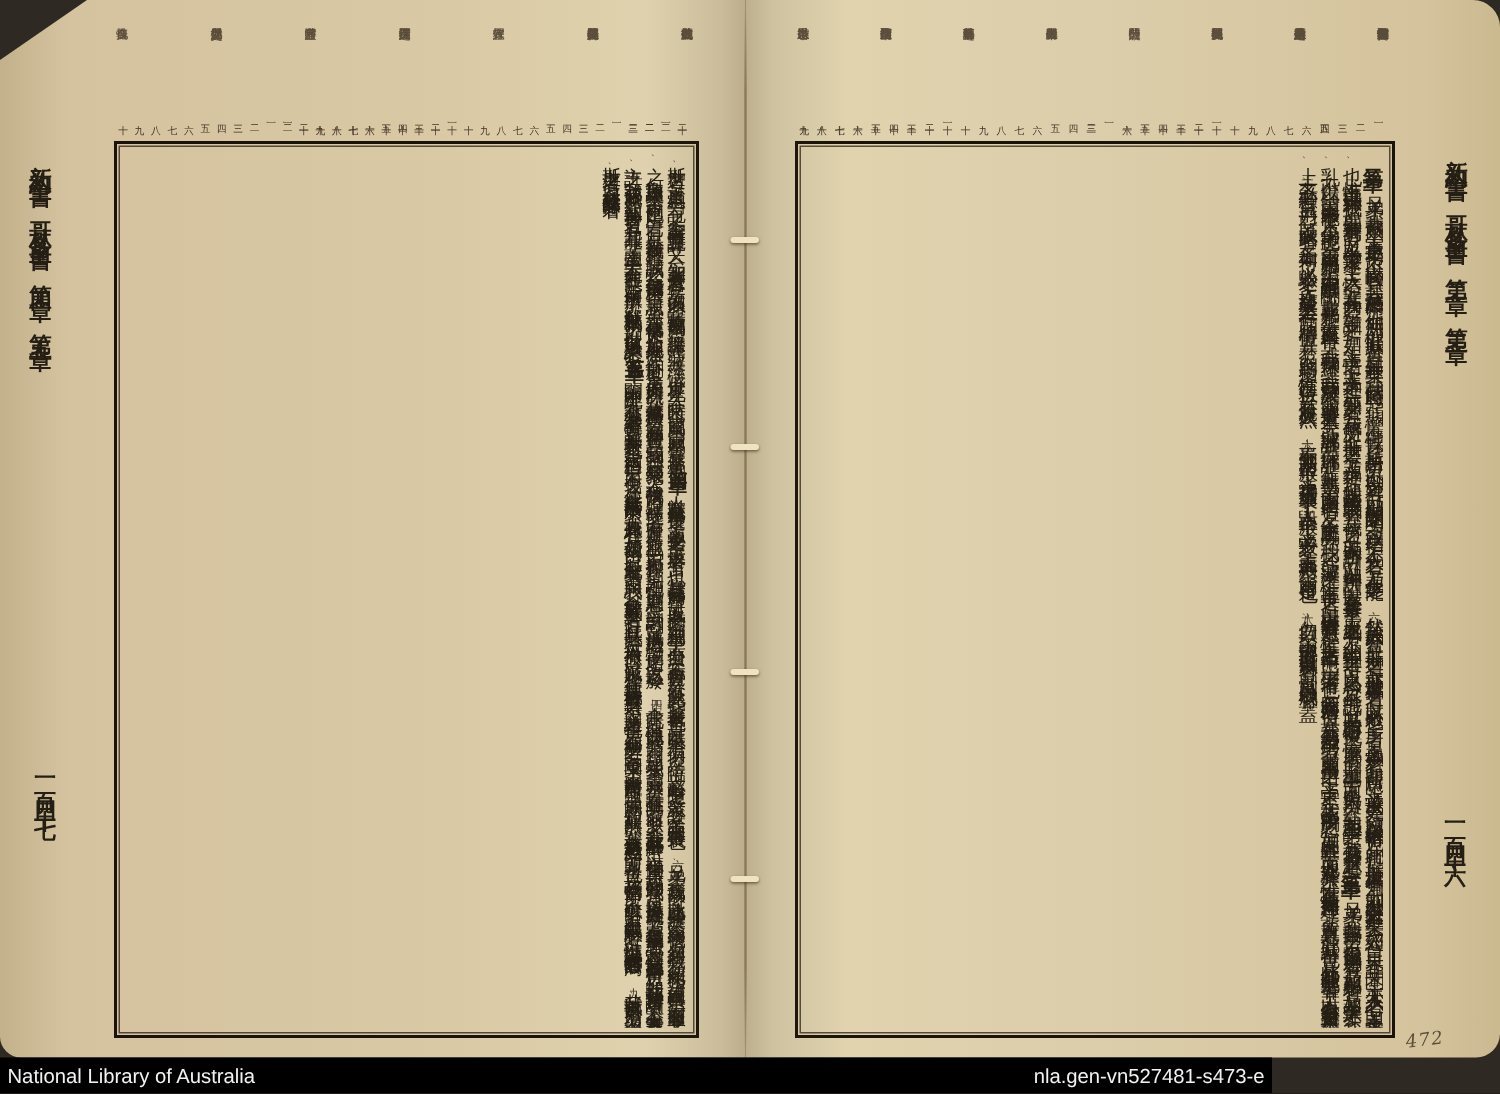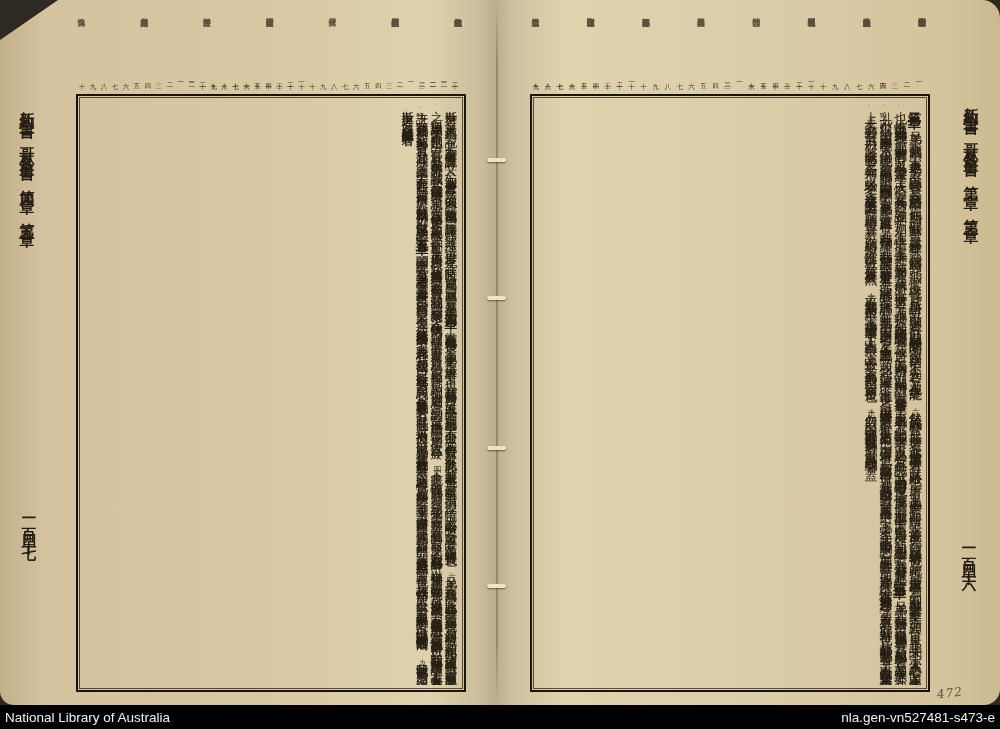--- a/index.html
+++ b/index.html
@@ -44,21 +44,21 @@
   .note{writing-mode:vertical-rl;text-orientation:upright;font-size:8px;line-height:9.5px;
     letter-spacing:0;color:#46392a;opacity:.85;height:62px;}
   .ruler{position:absolute;top:78px;height:15px;display:flex;flex-direction:row-reverse;
     justify-content:space-between;}
   .page-right .ruler{left:35px;width:390px;}
   .page-left  .ruler{left:78px;width:380px;}
   .ruler span{writing-mode:vertical-rl;text-orientation:upright;font-size:6.5px;line-height:7px;
     letter-spacing:0;color:#3f3526;}
   .hand{position:absolute;left:440px;top:686px;transform:rotate(-7deg);color:#5c4f38;
     font-size:12px;font-style:italic;letter-spacing:1px;}
-  .footer{position:absolute;left:0;bottom:0;width:1000px;height:24px;background:#000;
+  .footer{position:absolute;left:0;bottom:0;width:848px;height:24px;background:#000;
     color:#f2f2f2;font-family:"Liberation Sans",sans-serif;font-size:13.5px;
     display:flex;justify-content:space-between;align-items:center;padding:0 5px;box-sizing:border-box;}
 </style>
 </head>
 <body>
 
 <div class="stage">
 
   <div class="page page-left">
     <div class="mtitle">新約全書　哥林多前書　第四章　第五章</div>

